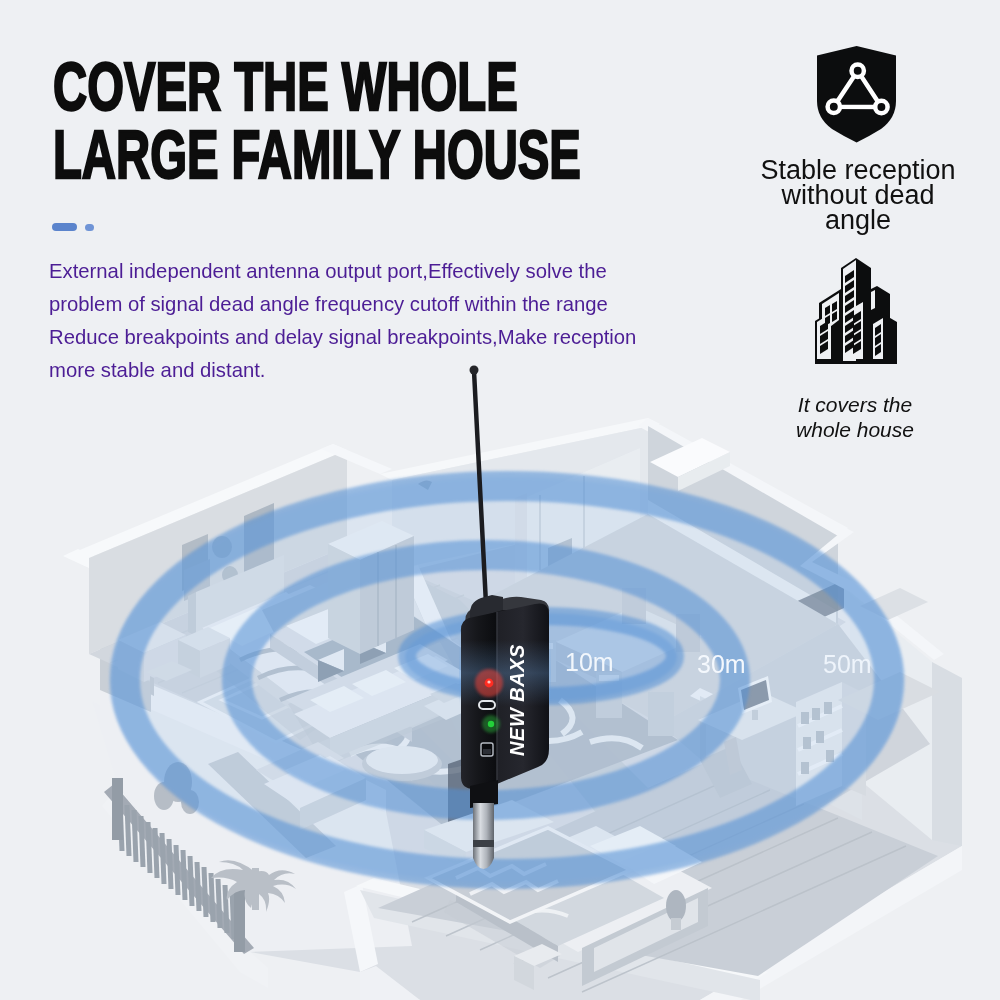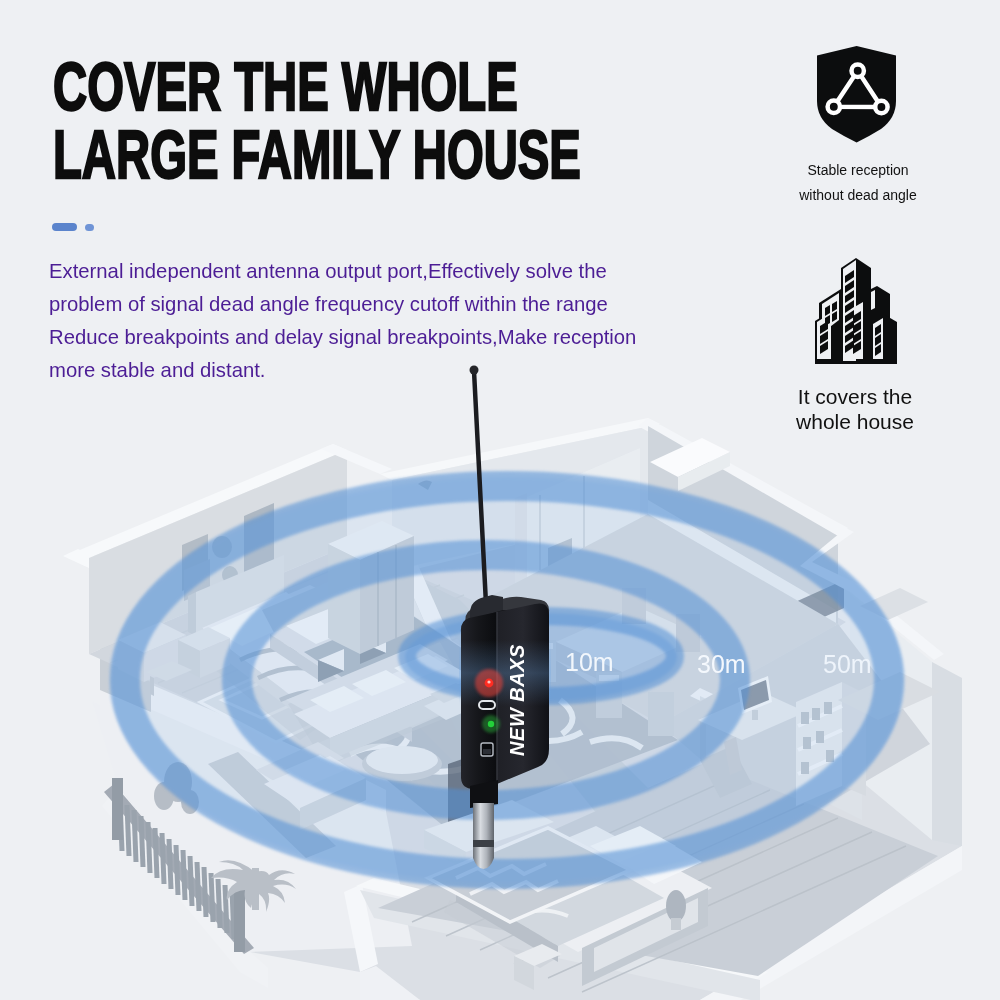--- a/index.html
+++ b/index.html
@@ -20,21 +20,21 @@
 <svg class="abs" style="left:814px;top:46px;" width="85" height="98" viewBox="0 0 85 98">
   <path d="M3,9.5 L42.6,0 L82,9.5 L82,55 Q82,72 67,83 Q54,91 42.6,96.5 Q31,91 18,83 Q3,72 3,55 Z" fill="#0c0d0e"></path>
   <g stroke="#ffffff" stroke-width="4.5" fill="none">
     <path d="M43.7,24.8 L19.8,60.7 L67.4,61 Z"></path>
     <circle cx="43.7" cy="24.8" r="6.2" fill="#0c0d0e"></circle>
     <circle cx="19.8" cy="60.7" r="6.2" fill="#0c0d0e"></circle>
     <circle cx="67.4" cy="61" r="6.2" fill="#0c0d0e"></circle>
   </g>
 </svg>
 
-<div class="abs" style="left:758px;top:158px;width:200px;text-align:center;font-size:14px;line-height:25px;color:#111;">Stable reception<br>without dead angle</div>
+<div class="abs" style="left:758px;top:158px;width:200px;text-align:center;font-size:27px;line-height:25px;color:#111;">Stable reception<br>without dead angle</div>
 
 <svg class="abs" style="left:815px;top:258px;" width="82" height="106" viewBox="0 0 82 106">
   <g fill="#0c0d0e">
     <polygon points="26,10 41,0 56,10 56,106 26,106"></polygon>
     <polygon points="4,45 26,31 31,34 31,106 4,106"></polygon>
     <polygon points="0,63 18,52 23,55 23,106 0,106"></polygon>
     <polygon points="33,52 50,43 54,46 54,106 33,106"></polygon>
     <polygon points="54,32 62,28 75,36 75,106 54,106"></polygon>
     <polygon points="70,57 82,64 82,106 70,106"></polygon>
     <rect x="0" y="100" width="82" height="6"></rect>
@@ -66,21 +66,21 @@
     <polygon points="38,58 46,53 46,61 38,66"></polygon>
       <polygon points="38,68 46,63 46,71 38,76"></polygon>
       <polygon points="38,78 46,73 46,81 38,86"></polygon>
       <polygon points="38,88 46,83 46,91 38,96"></polygon>
     <polygon points="60,70 66,66 66,74 60,78"></polygon>
       <polygon points="60,80 66,76 66,84 60,88"></polygon>
       <polygon points="60,90 66,86 66,94 60,98"></polygon>
   </g>
 </svg>
 
-<div class="abs" style="left:775px;top:384px;width:160px;text-align:center;font-size:21px;line-height:25px;color:#111;">It covers the<br>whole house</div>
+<div class="abs" style="left:775px;top:392px;width:160px;text-align:center;font-size:21px;line-height:25px;color:#111;font-style:italic;">It covers the<br>whole house</div>
 
 <svg class="abs" style="left:0px;top:0px;" width="1000" height="1000" viewBox="0 0 1000 1000">
 <defs>
   <linearGradient id="bodyL" x1="0" y1="0" x2="1" y2="0">
     <stop offset="0" stop-color="#23242a"></stop>
         <stop offset="0.45" stop-color="#16171b"></stop>
         <stop offset="1" stop-color="#0b0c0f"></stop>
   </linearGradient>
   <linearGradient id="bodyR" x1="0" y1="0" x2="1" y2="0">
     <stop offset="0" stop-color="#1f2026"></stop>

